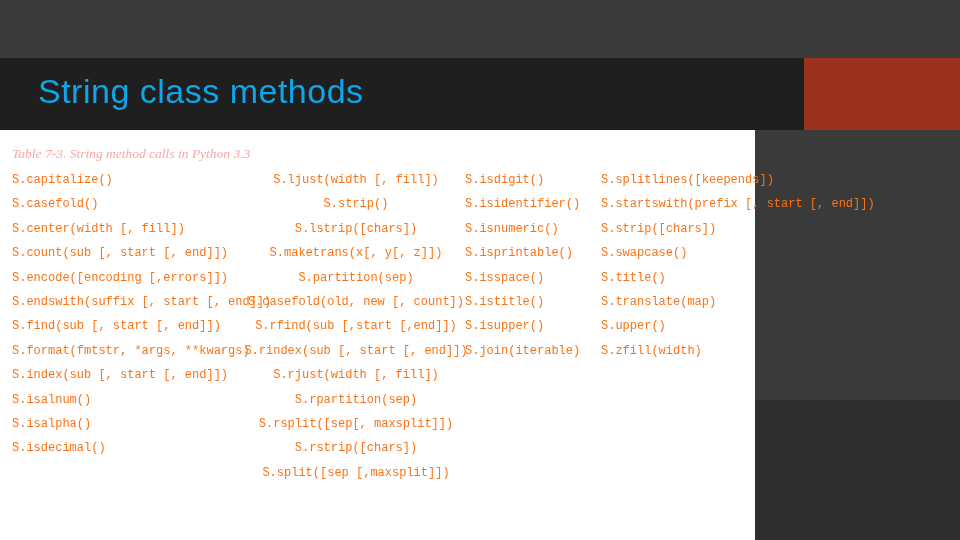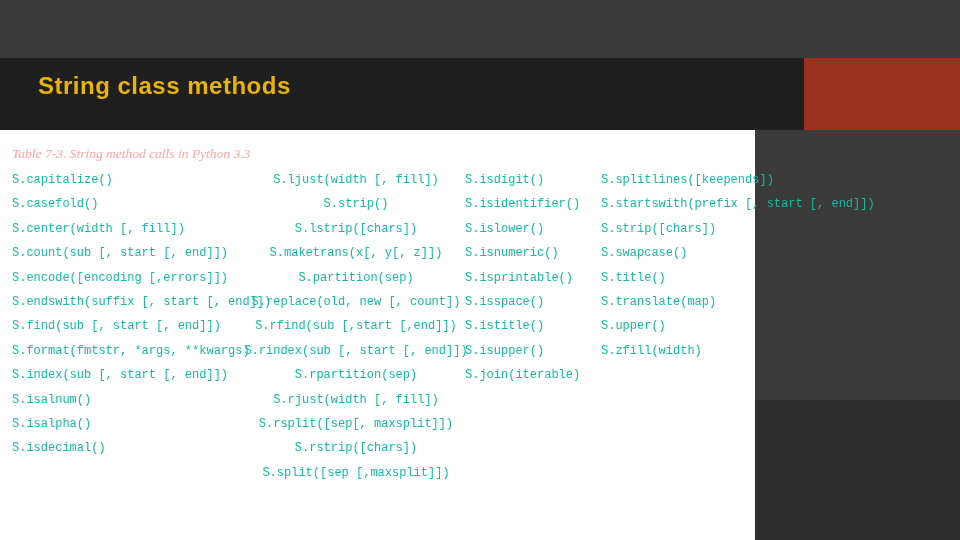--- a/index.html
+++ b/index.html
@@ -24,23 +24,23 @@
     right: 0;
     top: 58px;
     width: 156px;
     height: 72px;
     background: #9d3120;
   }
   .title {
     position: absolute;
     top: 72px;
     left: 38px;
-    color: #eab308;
-    font-size: 24px;
-    font-weight: 700;
+    color: #0ea5e9;
+    font-size: 34px;
+    font-weight: 400;
     letter-spacing: 0.5px;
   }
   .content-panel {
     position: absolute;
     top: 130px;
     left: 0;
     width: 755px;
     height: 410px;
     background: #fff;
   }
@@ -66,21 +66,21 @@
     flex-direction: column;
     gap: 7px;
   }
   .col-1 { width: 235px; }
   .col-2 { width: 218px; align-items: center; }
   .col-3 { width: 136px; }
   .col-4 { width: 220px; }
   .method {
     font-family: "Consolas", "Courier New", monospace;
     font-size: 12px;
-    color: #14b8a6;
+    color: #f97316;
     white-space: nowrap;
     line-height: 1.45;
   }
   .bg-dark-strip {
     position: absolute;
     left: 755px;
     top: 400px;
     width: 205px;
     height: 140px;
     background: #2e2e2e;
@@ -113,33 +113,32 @@
       <div class="method">S.isalnum()</div>
       <div class="method">S.isalpha()</div>
       <div class="method">S.isdecimal()</div>
     </div>
     <div class="col col-2">
       <div class="method">S.ljust(width [, fill])</div>
       <div class="method">S.strip()</div>
       <div class="method">S.lstrip([chars])</div>
       <div class="method">S.maketrans(x[, y[, z]])</div>
       <div class="method">S.partition(sep)</div>
-      <div class="method">S.replace(old, new [, count])</div>
+      <div class="method">S.casefold(old, new [, count])</div>
       <div class="method">S.rfind(sub [,start [,end]])</div>
       <div class="method">S.rindex(sub [, start [, end]])</div>
+      <div class="method">S.rjust(width [, fill])</div>
       <div class="method">S.rpartition(sep)</div>
-      <div class="method">S.rjust(width [, fill])</div>
       <div class="method">S.rsplit([sep[, maxsplit]])</div>
       <div class="method">S.rstrip([chars])</div>
       <div class="method">S.split([sep [,maxsplit]])</div>
     </div>
     <div class="col col-3">
       <div class="method">S.isdigit()</div>
       <div class="method">S.isidentifier()</div>
-      <div class="method">S.islower()</div>
       <div class="method">S.isnumeric()</div>
       <div class="method">S.isprintable()</div>
       <div class="method">S.isspace()</div>
       <div class="method">S.istitle()</div>
       <div class="method">S.isupper()</div>
       <div class="method">S.join(iterable)</div>
     </div>
     <div class="col col-4">
       <div class="method">S.splitlines([keepends])</div>
       <div class="method">S.startswith(prefix [, start [, end]])</div>

